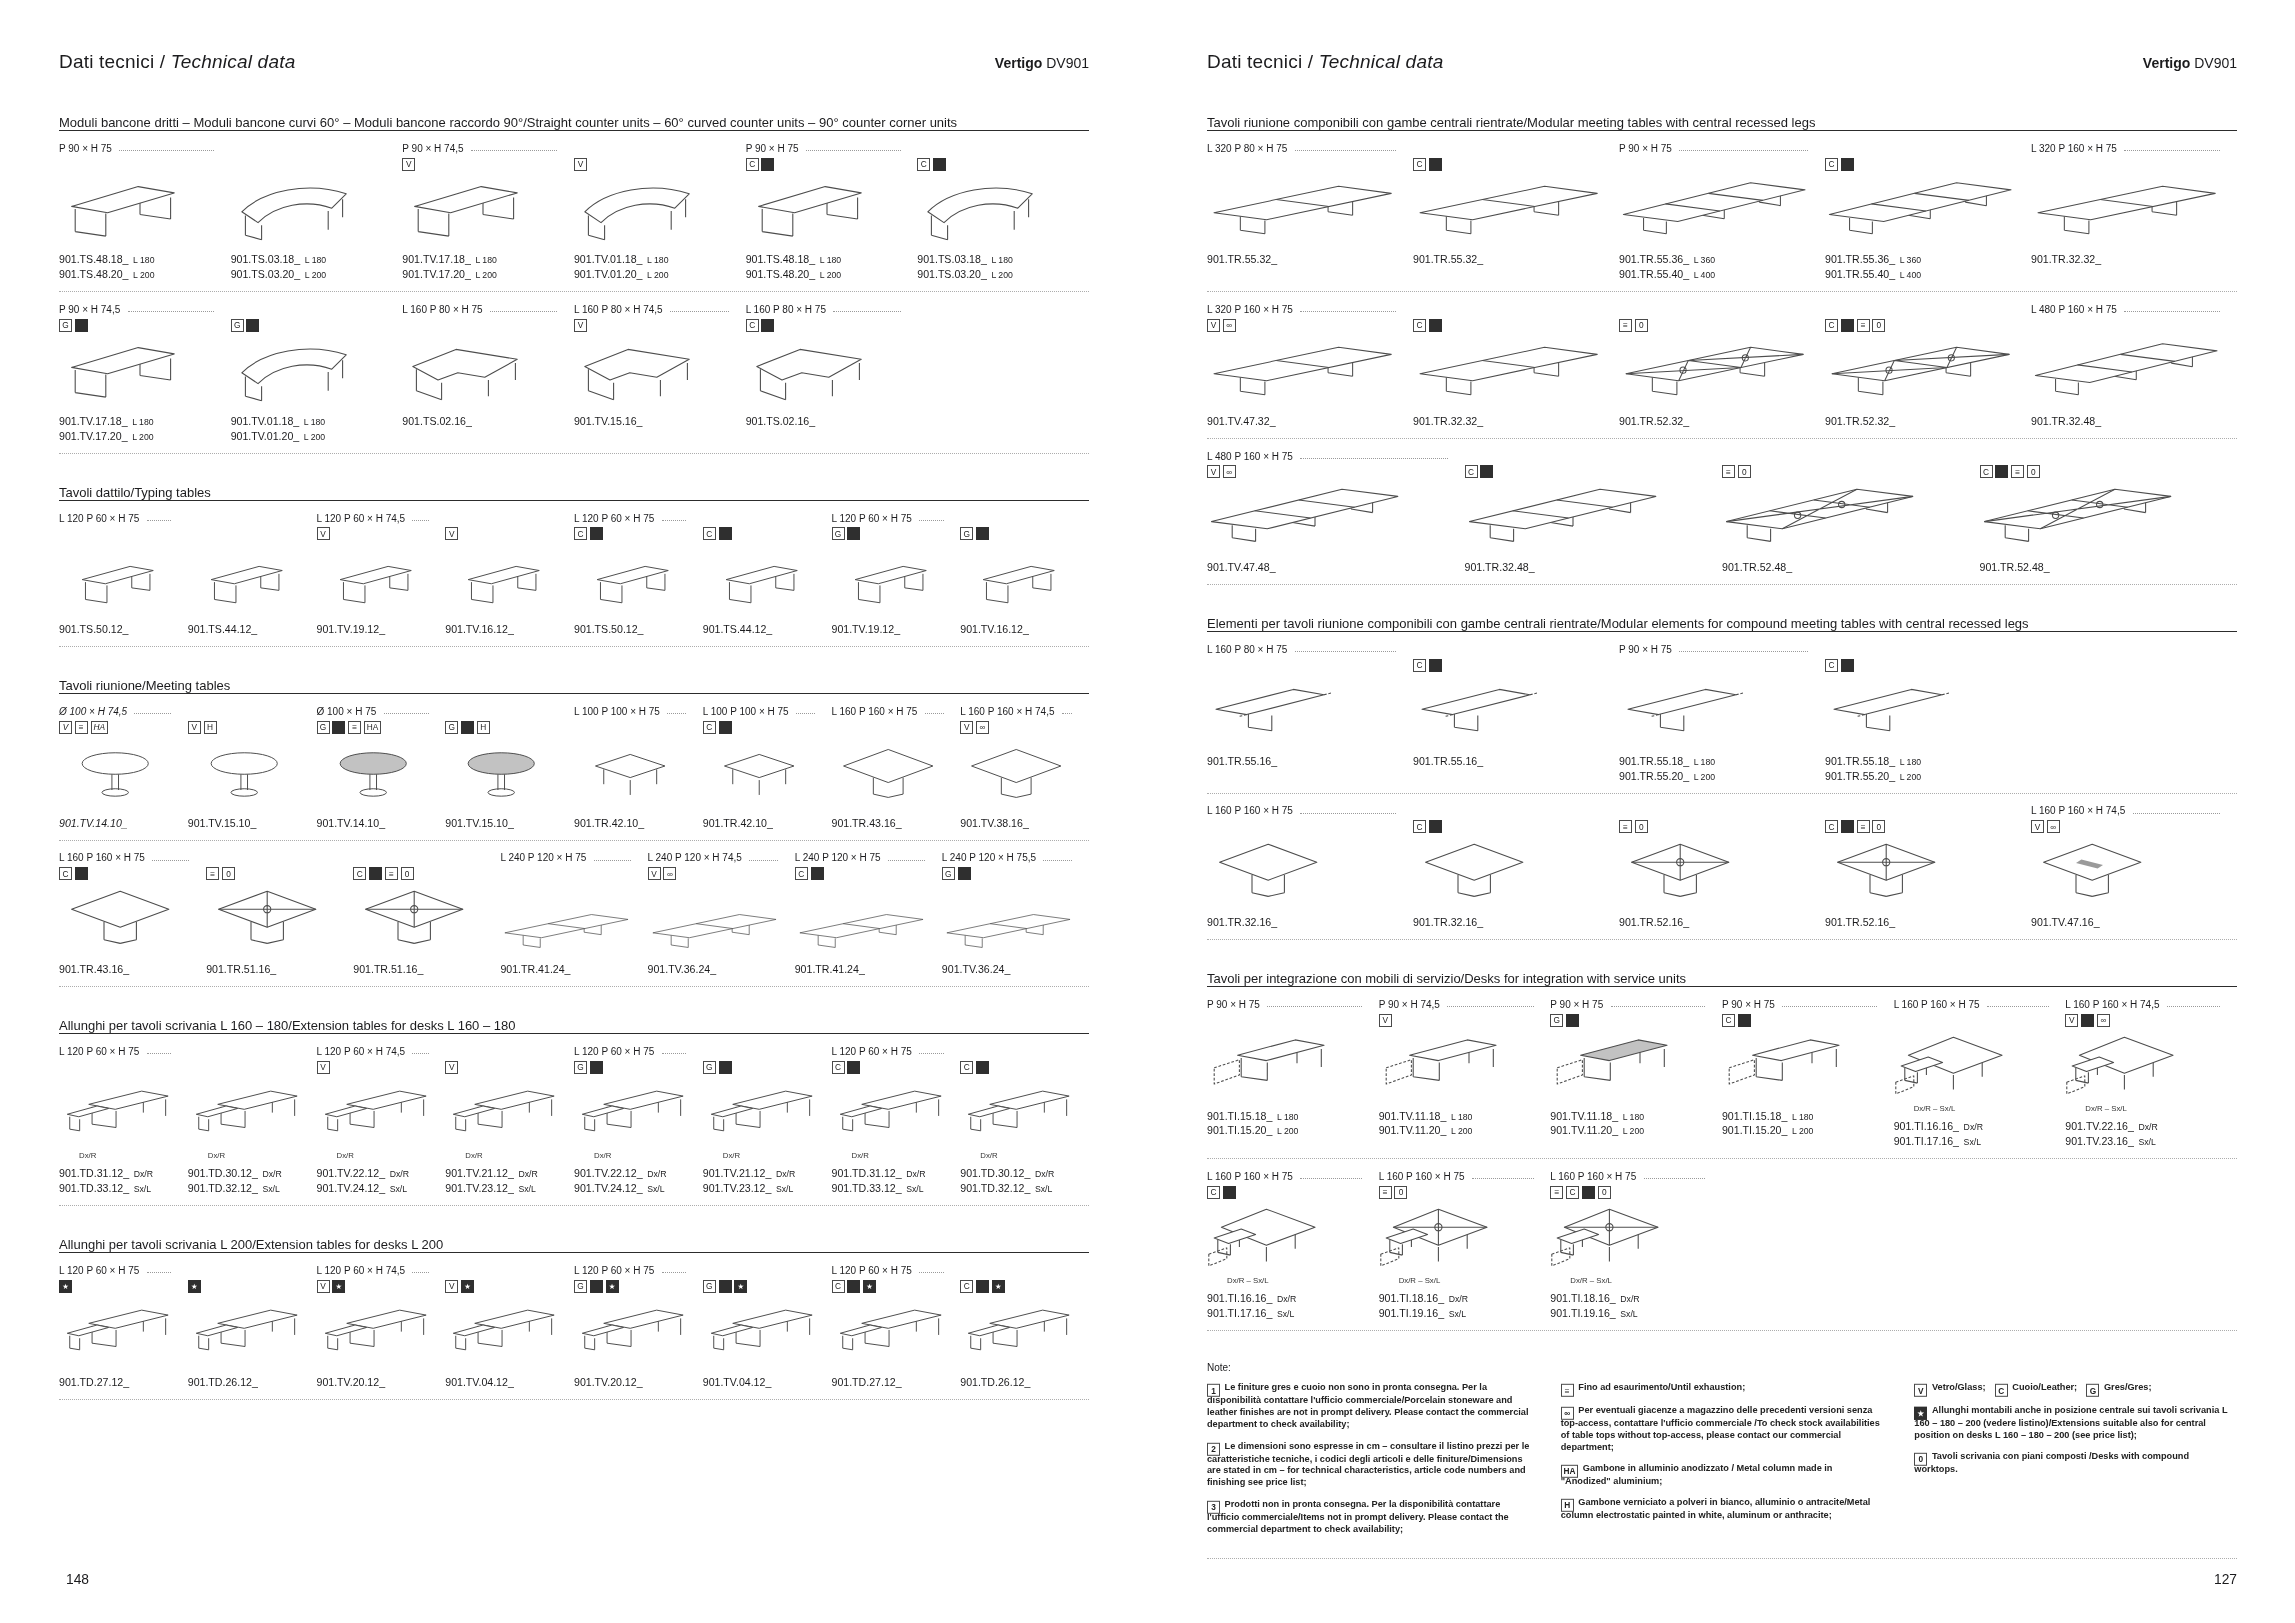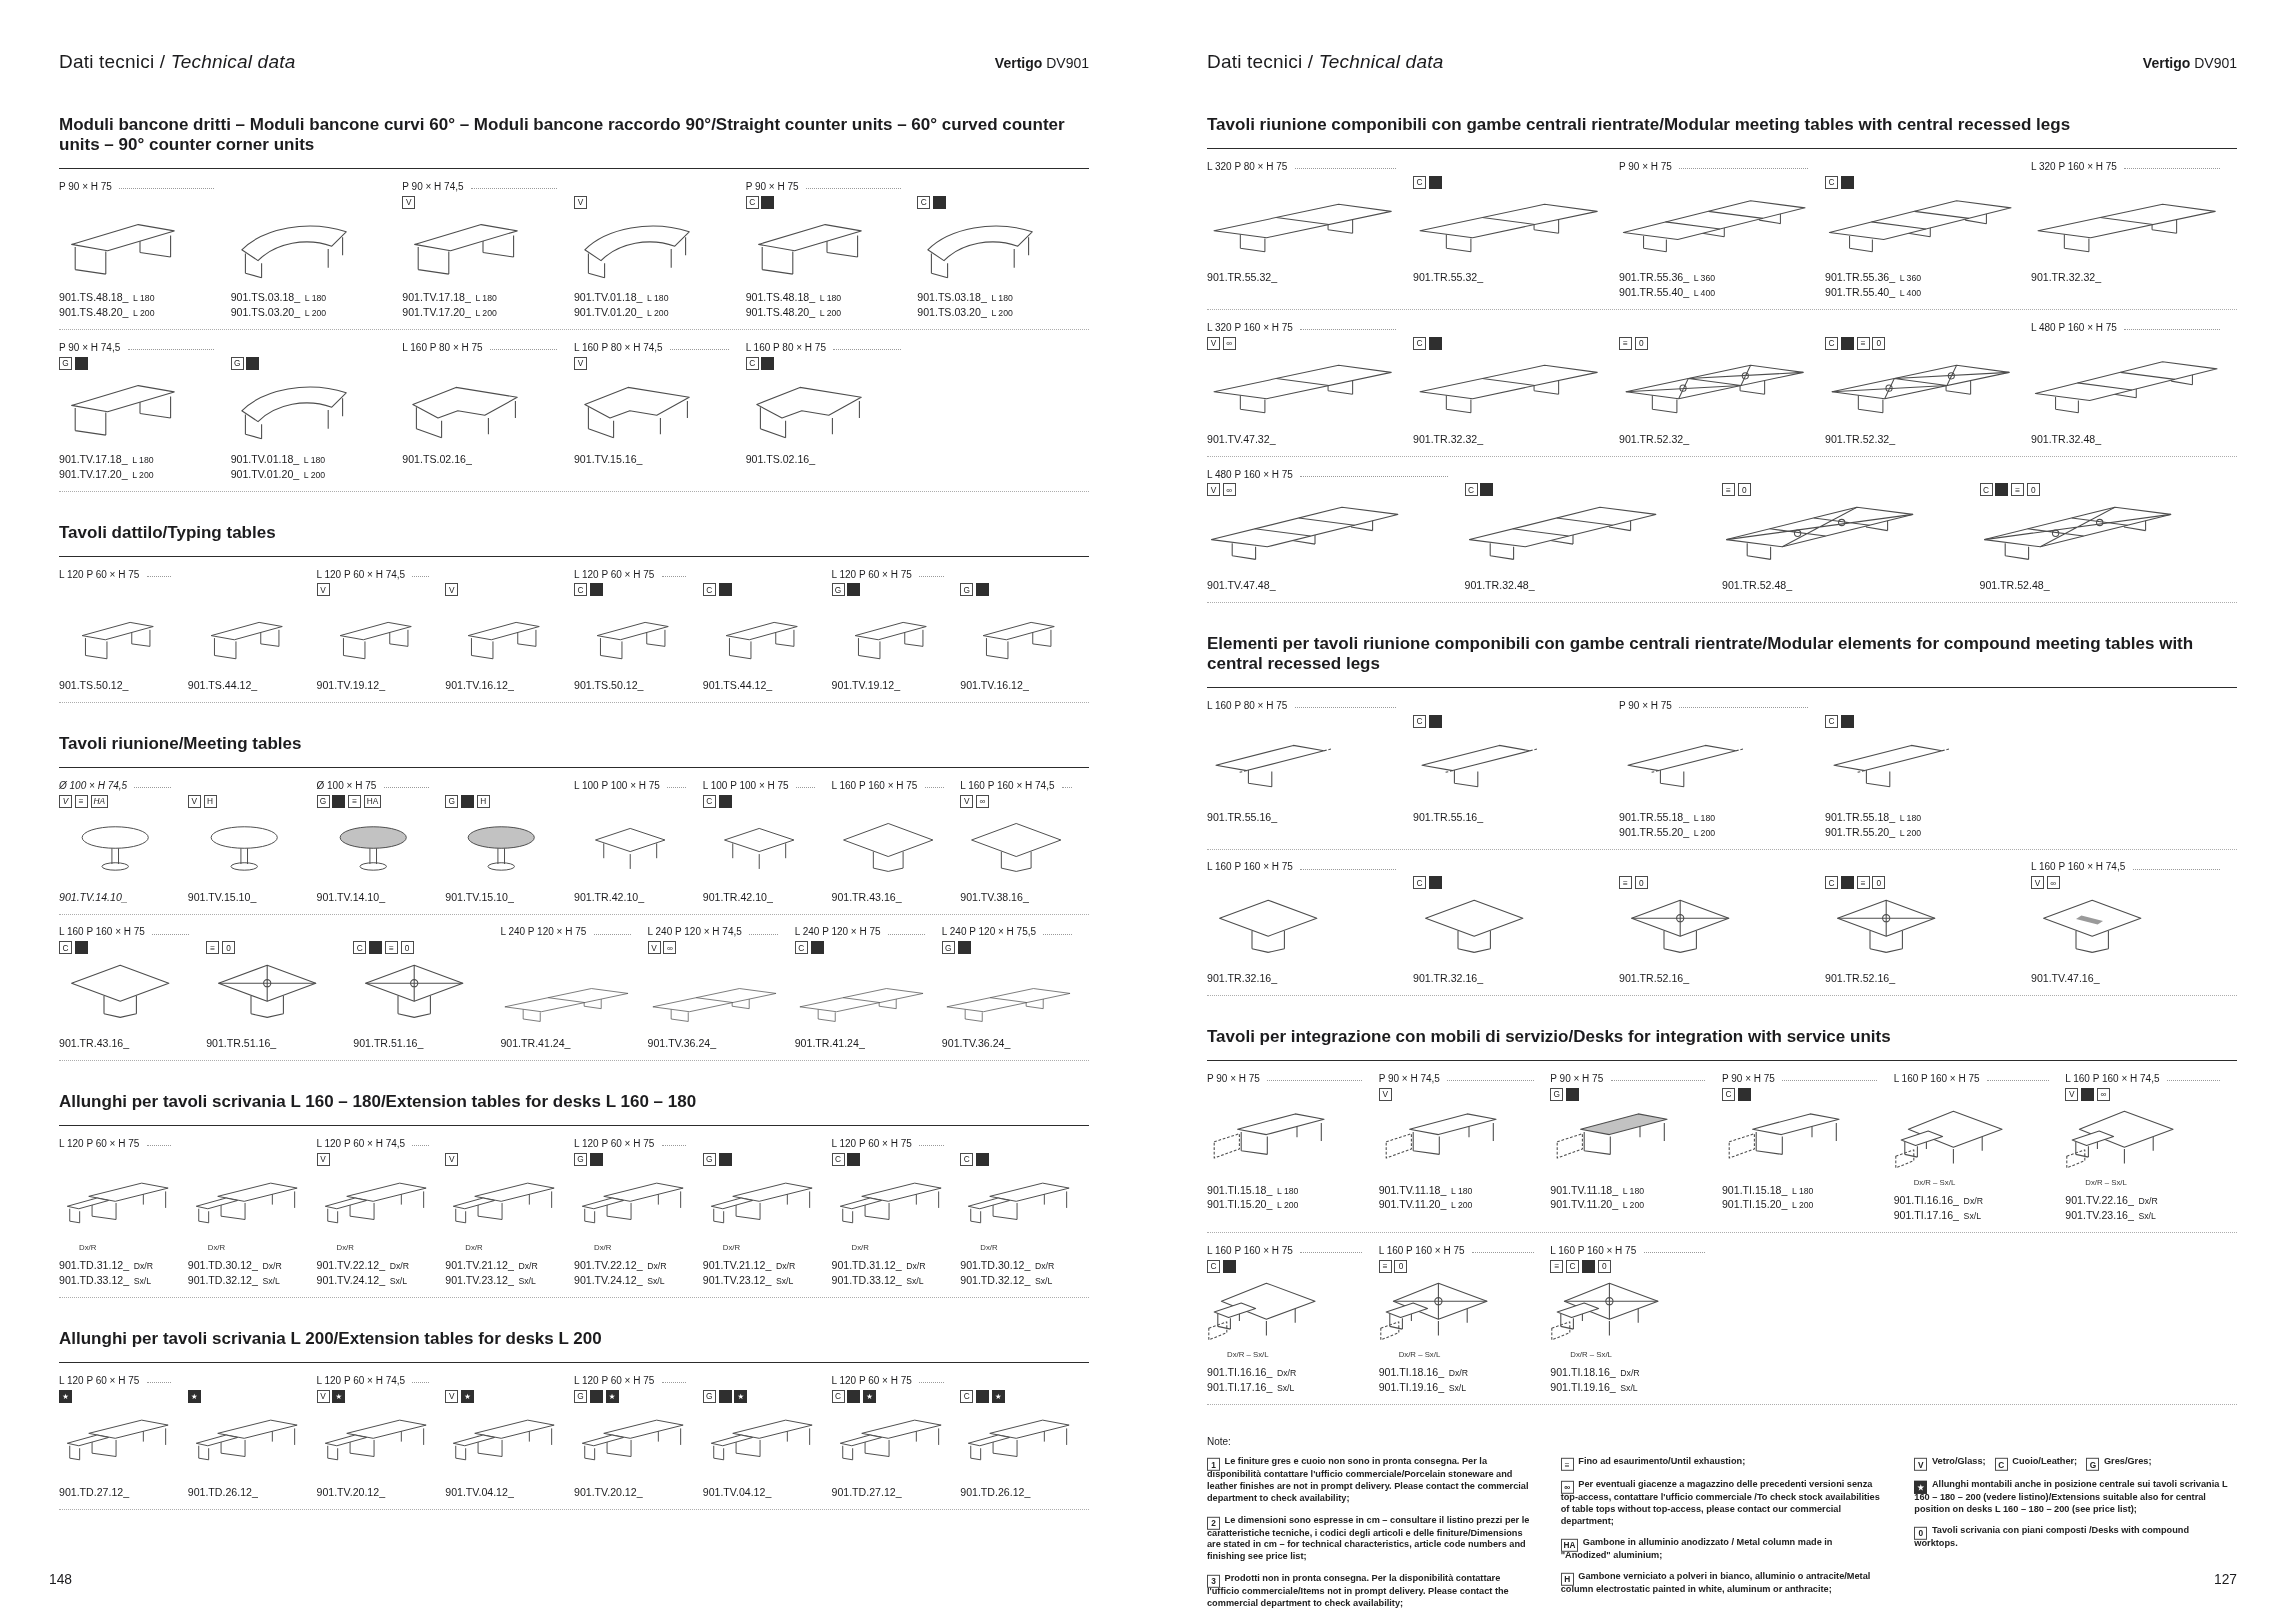--- a/index.html
+++ b/index.html
@@ -7,21 +7,21 @@
   body { display:flex; background:#ffffff; font-family:"Liberation Sans", sans-serif; color:#1c1c1e; }
   .page { width:1148px; height:1624px; padding:51px 59px 40px 59px; position:relative; overflow:hidden; }
   .page-header { display:flex; justify-content:space-between; align-items:baseline; margin-bottom:42px; }
   .ph-title { font-size:19px; letter-spacing:0.2px; }
   .ph-title .en { font-style:italic; }
   .ph-brand { font-size:14px; }
   .ph-brand .b { font-weight:700; }
   .sections { width:100%; }
   .sec { margin-top:31px; }
   .sec:first-child { margin-top:0; }
-  .sec-title { font-size:17px; font-weight:700; padding-bottom:13px; border-bottom:0.9px solid #2c2c2c; }
+  .sec-title { font-size:13px; font-weight:400; padding-bottom:0; border-bottom:0.9px solid #2c2c2c; }
   .row { display:flex; padding:7.3px 0 9.2px 0; border-bottom:0.9px dotted #adadad; }
   .cell { padding-right:13px; }
   .dim { height:15.6px; display:flex; align-items:flex-end; font-size:10px; white-space:nowrap; color:#1c1c1e; }
   .lead { flex:1; border-bottom:0.9px dotted #9a9a9a; margin:0 3.7px 2.8px 7.3px; min-width:7.3px; }
   .badges { height:18.4px; padding-top:3.7px; }
   .badge { display:inline-flex; align-items:center; justify-content:center; min-width:13px; height:13px; padding:0 1.8px; border:0.9px solid #4a4a4a; margin-right:2.8px; font-size:8.3px; line-height:1; background:#fff; color:#222; vertical-align:top; }
   .badge.filled { background:#2f2f2f; border-color:#2f2f2f; color:#fff; font-size:7.3px; }
   .draw { height:72px; margin-top:1.8px; }
   .draw svg { width:100%; height:72px; display:block; }
   .draw.dark { --top:#c2c2c2; }
@@ -30,21 +30,21 @@
   .code { font-size:10.6px; line-height:1.4; white-space:nowrap; }
   .sfx { font-size:8.7px; margin-left:4.6px; }
   .notes { margin-top:31px; border-bottom:0.9px dotted #adadad; padding-bottom:13px; }
   .notes-label { font-size:10px; margin-bottom:9.2px; }
   .notes-cols { display:flex; gap:31px; }
   .ncol { flex:1; }
   .nitem { font-size:9.2px; line-height:1.3; margin-bottom:9.2px; color:#222;font-weight:bold; }
   .nitem .badge { transform:translateY(1.8px); margin-right:4.6px; }
   .ntext { margin-right:9.2px; }
   .page-num { position:absolute; bottom:37px; font-size:13.8px; }
-  .page-num.pl { left:49px;text-align:right; }
+  .page-num.pl { left:66px;text-align:right; }
   .page-num.pr { right:59px; }
   #symdefs { position:absolute; width:0; height:0; overflow:hidden; }
 </style>
 </head>
 <body>
 
 <svg id="symdefs" aria-hidden="true">
   <defs>
     <symbol id="sym-desk" viewBox="0 0 140 80">
       <g stroke="#4d4d4d" stroke-width="1.2" fill="none" stroke-linejoin="round">

